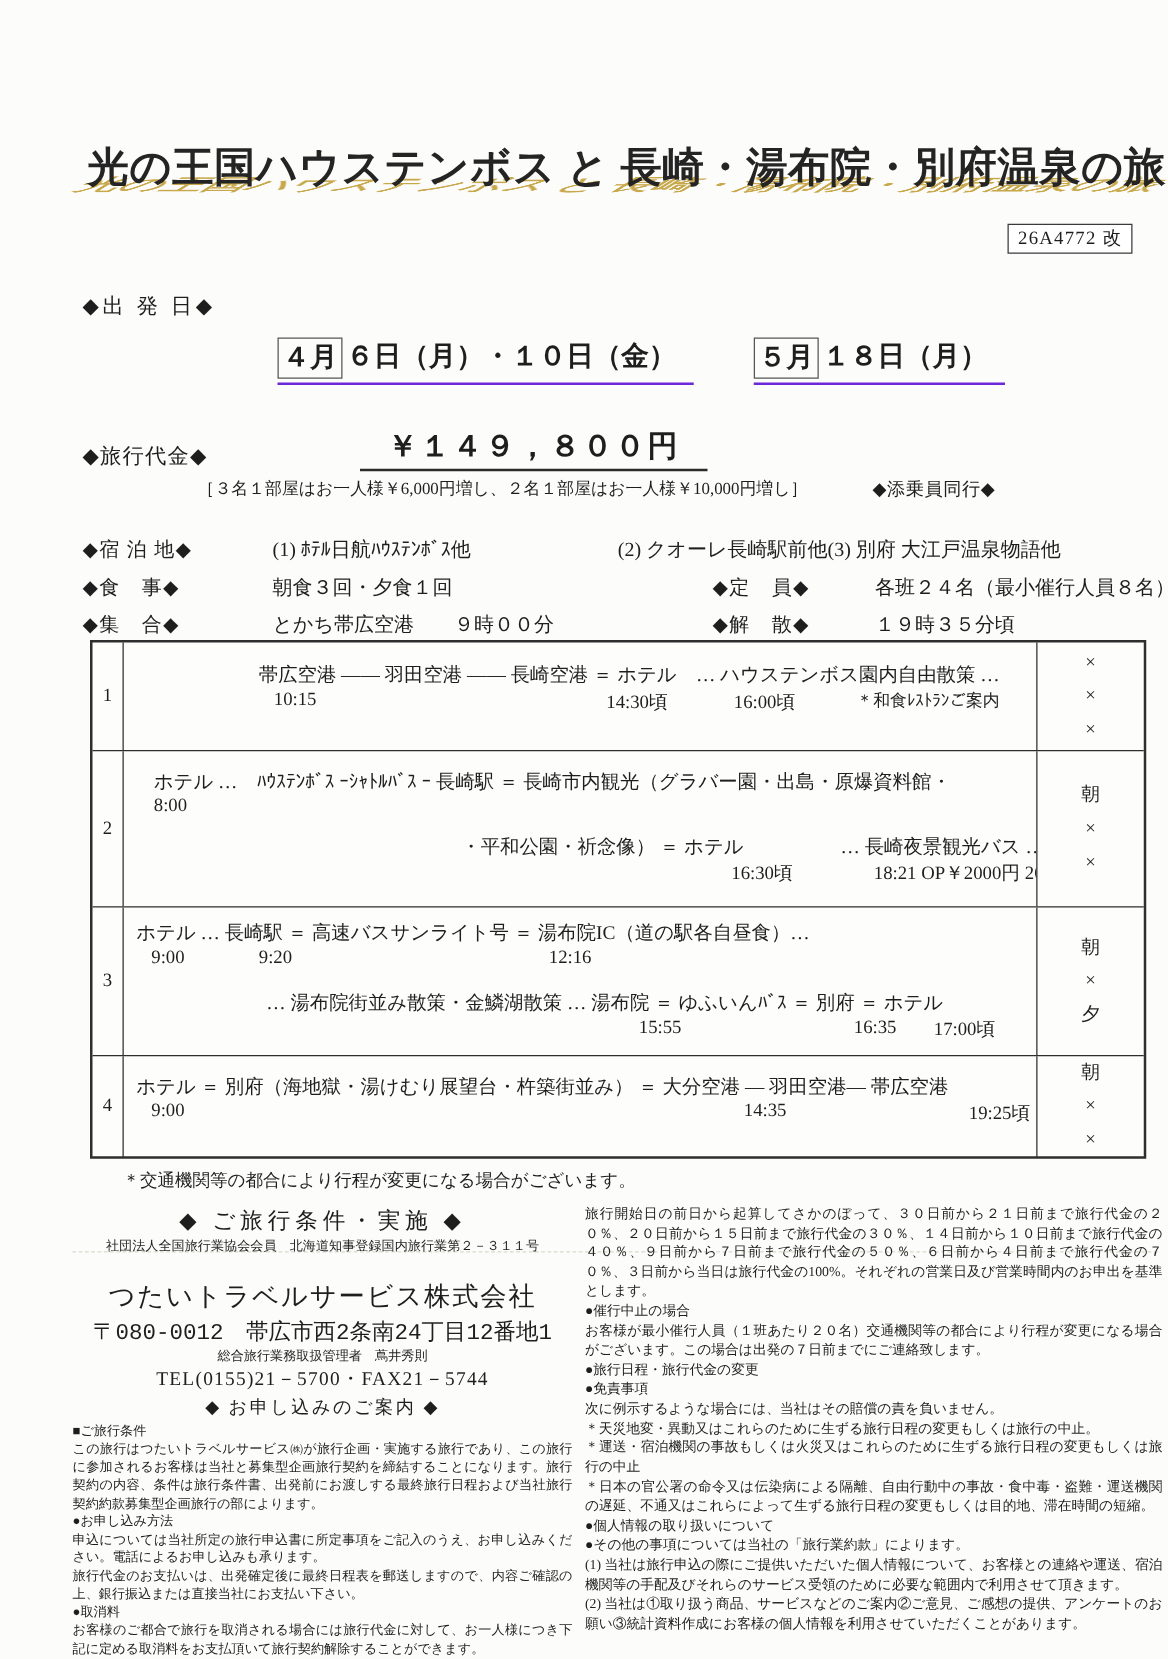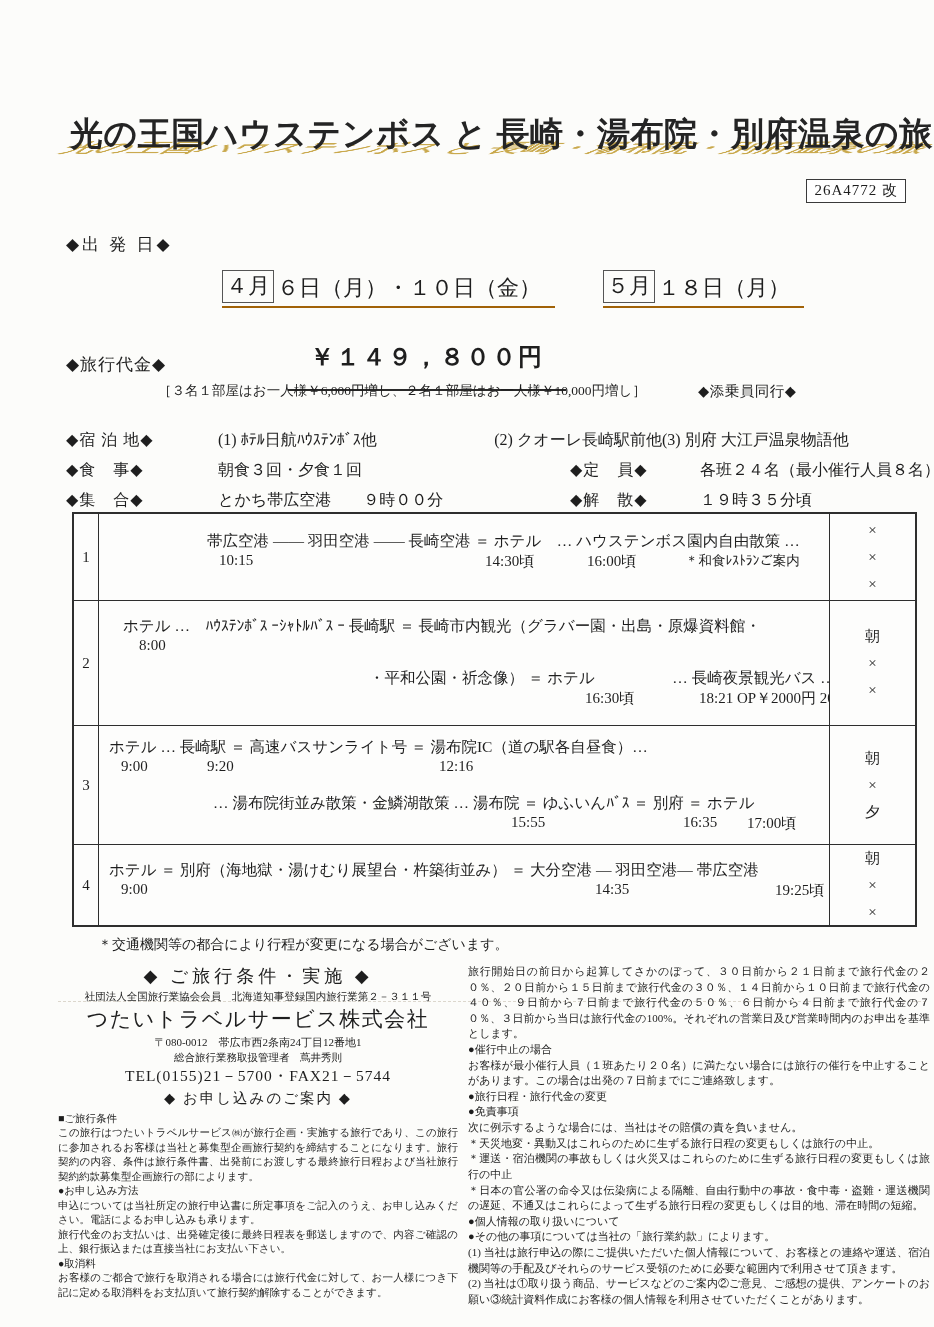--- a/index.html
+++ b/index.html
@@ -29,29 +29,29 @@
   }
   .doc-code{
     position:absolute;top:179px;right:28px;
     border:1px solid #3a3a3a;padding:1px 7px 2px;
     font-size:15px;letter-spacing:1px;background:#fff;
   }
 
   
   .dep-heading{position:absolute;top:233px;left:66px;font-size:17px;letter-spacing:3px;}
   .dates{position:absolute;top:270px;left:222px;display:flex;gap:48px;font-size:22px;}
-  .date-group{display:inline-flex;align-items:flex-end;border-bottom:2px solid #a16207;padding:0 14px 3px 0;}
+  .date-group{display:inline-flex;align-items:flex-start;border-bottom:2px solid #6d28d9;padding:0 14px 3px 0;font-weight:bold;}
   .month-box{border:1px solid #555;padding:0 3px 1px;margin-right:3px;}
 
   
   .price-heading{position:absolute;top:353px;left:66px;font-size:17px;letter-spacing:1px;}
   .price-amount{
     position:absolute;top:341px;left:288px;
     font-size:24px;font-weight:bold;letter-spacing:2px;
-    border-bottom:2px solid #2a2a2a;padding:0 22px 16px;
+    border-bottom:2px solid #2a2a2a;padding:0 22px 2px;
   }
   .price-note{position:absolute;top:382px;left:158px;font-size:13.5px;}
   .escort{position:absolute;top:382px;left:698px;font-size:14.5px;letter-spacing:.5px;}
 
   
   .info{position:absolute;top:430px;left:66px;width:850px;font-size:16px;}
   .info-line{display:flex;margin-bottom:9px;white-space:nowrap;}
   .il-label{width:152px;flex:none;letter-spacing:1px;}
   .il-v1{width:232px;flex:none;}
   .il-v2{width:212px;flex:none;text-align:right;}
@@ -73,23 +73,23 @@
   .pt14{padding-top:14px;} .pt10{padding-top:10px;} .pt16{padding-top:16px;}
   .table-note{position:absolute;top:936px;left:98px;font-size:14px;}
 
   
   .scan-line{position:absolute;top:1001px;left:58px;right:8px;border-top:1px dashed #d5cfc2;opacity:.8;}
   .bottom{position:absolute;top:964px;left:58px;width:872px;display:flex;}
   .col-left{width:400px;flex:none;}
   .col-right{flex:1;padding-left:10px;font-size:11px;line-height:1.42;text-align:justify;}
   .c{text-align:center;}
   .plan-heading{font-size:18px;letter-spacing:4px;margin-bottom:2px;}
-  .membership{font-size:10.5px;margin-bottom:1px;}
+  .membership{font-size:10.5px;margin-bottom:19px;}
   .company-name{font-size:21px;letter-spacing:1.5px;margin-bottom:2px;}
-  .company-addr{font-size:11px;margin-bottom:1px;}
+  .company-addr{font-size:18px;margin-bottom:1px;font-family:Liberation Mono, monospace;}
   .company-mgr{font-size:10.5px;margin-bottom:1px;}
   .company-tel{font-size:15.5px;letter-spacing:1px;margin-bottom:2px;}
   .apply-heading{font-size:14.5px;letter-spacing:2px;margin-bottom:4px;}
   .smallprint{font-size:10.5px;line-height:1.38;text-align:justify;}
   .sp-title{margin-top:1px;}
   .col-right p, .smallprint p{margin:0;}
 </style>
 </head>
 <body>
 
@@ -157,21 +157,21 @@
         <span>×</span>
         <span>×</span>
       </div>
     </div>
 
     <div class="trow r2">
       <div class="day-cell">2</div>
       <div class="content-cell pt14">
         <div class="ln" style="margin-left:16px">ホテル …　ﾊｳｽﾃﾝﾎﾞｽ ｰｼｬﾄﾙﾊﾞｽ ｰ 長崎駅 ＝ 長崎市内観光（グラバー園・出島・原爆資料館・</div>
         <div class="tl">
-          <span style="left:32px">8:00</span>
+          <span style="left:16px">8:00</span>
         </div>
         <div class="spacer8"></div>
         <div class="ln" style="margin-left:262px">・平和公園・祈念像） ＝ ホテル　　　　　… 長崎夜景観光バス …</div>
         <div class="tl">
           <span style="left:478px">16:30頃</span>
           <span style="left:592px">18:21 OP￥2000円 20:11</span>
         </div>
       </div>
       <div class="meal-cell">
         <span>朝</span>
@@ -245,21 +245,21 @@
         <p>申込については当社所定の旅行申込書に所定事項をご記入のうえ、お申し込みください。電話によるお申し込みも承ります。</p>
         <p>旅行代金のお支払いは、出発確定後に最終日程表を郵送しますので、内容ご確認の上、銀行振込または直接当社にお支払い下さい。</p>
         <p class="sp-title">●取消料</p>
         <p>お客様のご都合で旅行を取消される場合には旅行代金に対して、お一人様につき下記に定める取消料をお支払頂いて旅行契約解除することができます。</p>
       </div>
     </div>
 
     <div class="col-right">
       <p>旅行開始日の前日から起算してさかのぼって、３０日前から２１日前まで旅行代金の２０％、２０日前から１５日前まで旅行代金の３０％、１４日前から１０日前まで旅行代金の４０％、９日前から７日前まで旅行代金の５０％、６日前から４日前まで旅行代金の７０％、３日前から当日は旅行代金の100%。それぞれの営業日及び営業時間内のお申出を基準とします。</p>
       <p>●催行中止の場合</p>
-      <p>お客様が最小催行人員（１班あたり２０名）に満たない場合には旅行の催行を中止することがあります。この場合は出発の７日前までにご連絡致します。</p>
+      <p>お客様が最小催行人員（１班あたり２０名）交通機関等の都合により行程が変更になる場合がございます。この場合は出発の７日前までにご連絡致します。</p>
       <p>●旅行日程・旅行代金の変更</p>
       <p>●免責事項</p>
       <p>次に例示するような場合には、当社はその賠償の責を負いません。</p>
       <p>＊天災地変・異動又はこれらのために生ずる旅行日程の変更もしくは旅行の中止。</p>
       <p>＊運送・宿泊機関の事故もしくは火災又はこれらのために生ずる旅行日程の変更もしくは旅行の中止</p>
       <p>＊日本の官公署の命令又は伝染病による隔離、自由行動中の事故・食中毒・盗難・運送機関の遅延、不通又はこれらによって生ずる旅行日程の変更もしくは目的地、滞在時間の短縮。</p>
       <p>●個人情報の取り扱いについて</p>
       <p>●その他の事項については当社の「旅行業約款」によります。</p>
       <p>(1) 当社は旅行申込の際にご提供いただいた個人情報について、お客様との連絡や運送、宿泊機関等の手配及びそれらのサービス受領のために必要な範囲内で利用させて頂きます。</p>
       <p>(2) 当社は①取り扱う商品、サービスなどのご案内②ご意見、ご感想の提供、アンケートのお願い③統計資料作成にお客様の個人情報を利用させていただくことがあります。</p>

